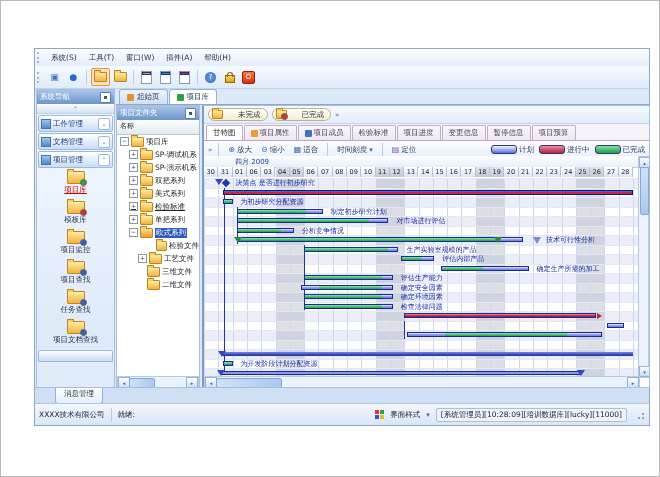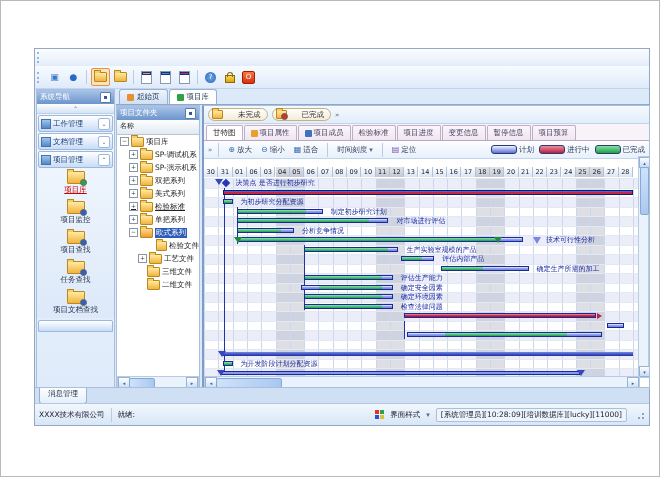--- a/index.html
+++ b/index.html
@@ -94,40 +94,47 @@
   .sbar2{position:absolute;height:5px;border:1px solid #101a70;background:linear-gradient(#4f62d8 0 48%,#c22845 48% 100%);box-sizing:border-box;z-index:2;}
   .sbar{position:absolute;height:4px;background:linear-gradient(#7388e6,#1b2a9b);z-index:2;}
   .spanbar{position:absolute;height:4px;border:1px solid #1b2a9b;background:#8a9ae8;box-sizing:border-box;z-index:2;}
   .dia{position:absolute;width:6px;height:6px;background:#2438b0;transform:rotate(45deg);z-index:3;}
   .mtri{position:absolute;width:0;height:0;border-left:4px solid transparent;border-right:4px solid transparent;border-top:6px solid #3448c0;z-index:3;}
   .gtri{position:absolute;width:0;height:0;border-left:4px solid transparent;border-right:4px solid transparent;border-top:6px solid #1d8a3c;z-index:3;}
   .rtri{position:absolute;width:0;height:0;border-top:3px solid transparent;border-bottom:3px solid transparent;border-left:5px solid #c11f40;z-index:3;}
   .pennant{position:absolute;width:0;height:0;border-left:4px solid transparent;border-right:4px solid transparent;border-top:7px solid #7a88e0;z-index:3;}
   .tlab{position:absolute;font-size:7px;color:#1c2ba0;white-space:nowrap;z-index:4;line-height:8px;}
   
-  .dockstrip{position:absolute;left:0;bottom:22px;width:100%;height:16px;background:#d0e0f4;border-top:1px solid #a9bfdc;display:flex;align-items:flex-start;padding-left:4px;box-sizing:border-box;}
+  .dockstrip{position:absolute;left:0;bottom:22px;width:100%;height:16px;background:#d0e0f4;border-top:1px solid #a9bfdc;display:flex;align-items:flex-start;padding-left:20px;box-sizing:border-box;}
   .docktab{height:13px;padding:1px 8px;font-size:7.5px;color:#1c2c48;background:linear-gradient(#fdfefe,#e4eefa);border:1px solid #96b1d4;border-top:none;border-radius:0 0 3px 3px;}
   .statusbar{position:absolute;left:0;bottom:0;width:100%;height:22px;background:linear-gradient(#f2f7fd,#d8e6f6);border-top:1px solid #b4c8e0;display:flex;align-items:center;font-size:7.5px;color:#223;padding:0 4px;gap:6px;box-sizing:border-box;}
   .ssep{width:1px;height:14px;background:#b9cce2;}
   .session{border:1px solid #a9bfdc;background:#eef4fc;padding:1px 4px;border-radius:2px;color:#223;}
   .clrgrid{position:relative;width:9px;height:9px;}
   .clrgrid i{position:absolute;width:4px;height:4px;}
   .gripdots{width:10px;height:10px;margin-left:2px;background:
     radial-gradient(circle at 8px 8px,#8aa4c4 1px,transparent 1.2px),
     radial-gradient(circle at 8px 4px,#8aa4c4 1px,transparent 1.2px),
     radial-gradient(circle at 4px 8px,#8aa4c4 1px,transparent 1.2px);}
 </style>
 </head>
 <body>
 
 <div class="canvas">
   <div class="app">
 
     <div class="menubar">
       <div class="grip"></div>
+      <div id="menuItems" style="display:flex;">
+          <div class="mitem">系统(S)</div>
+          <div class="mitem">工具(T)</div>
+          <div class="mitem">窗口(W)</div>
+          <div class="mitem">插件(A)</div>
+          <div class="mitem">帮助(H)</div>
+        </div>
     </div>
 
     <div class="toolbar">
       <div class="grip"></div>
       <div id="tbIcons" style="display:flex;align-items:center;">
           <div class="tbtn">
             <span class="gly" style="color: rgb(58, 120, 200);">▣</span>
           </div>
           <div class="tbtn">
             <span class="gly" style="color: rgb(42, 104, 200);">●</span>
@@ -195,20 +202,27 @@
           <div class="navitem">
             <div class="bigicon">
               <div class="fold"></div>
               <div class="ovdot" style="background: rgb(47, 160, 72);"></div>
             </div>
             <div class="navlabel sel">项目库</div>
           </div>
           <div class="navitem">
             <div class="bigicon">
               <div class="fold"></div>
+              <div class="ovdot" style="background: rgb(208, 48, 48);"></div>
+            </div>
+            <div class="navlabel">模板库</div>
+          </div>
+          <div class="navitem">
+            <div class="bigicon">
+              <div class="fold"></div>
               <div class="ovdot" style="background: rgb(48, 96, 192);"></div>
             </div>
             <div class="navlabel">项目监控</div>
           </div>
           <div class="navitem">
             <div class="bigicon">
               <div class="fold"></div>
               <div class="ovdot" style="background: rgb(48, 96, 192);"></div>
             </div>
             <div class="navlabel">项目查找</div>
@@ -395,20 +409,23 @@
               <div class="lchip progress"></div>
               <span>进行中</span>
             </div>
             <div class="litem">
               <div class="lchip done"></div>
               <span>已完成</span>
             </div>
           </div>
         </div>
       <div class="chart">
+        <div class="mrow">
+            <span>四月 2009</span>
+          </div>
         <div class="drow" id="dayRow">
             <div class="dcell" style="left: 0px; width: 13.3px;">30</div>
             <div class="dcell" style="left: 14.3px; width: 13.3px;">31</div>
             <div class="dcell" style="left: 28.6px; width: 13.3px;">01</div>
             <div class="dcell" style="left: 42.9px; width: 13.3px;">06</div>
             <div class="dcell" style="left: 57.2px; width: 13.3px;">03</div>
             <div class="dcell we" style="left: 71.5px; width: 13.3px;">04</div>
             <div class="dcell we" style="left: 85.8px; width: 13.3px;">05</div>
             <div class="dcell" style="left: 100.1px; width: 13.3px;">06</div>
             <div class="dcell" style="left: 114.4px; width: 13.3px;">07</div>

